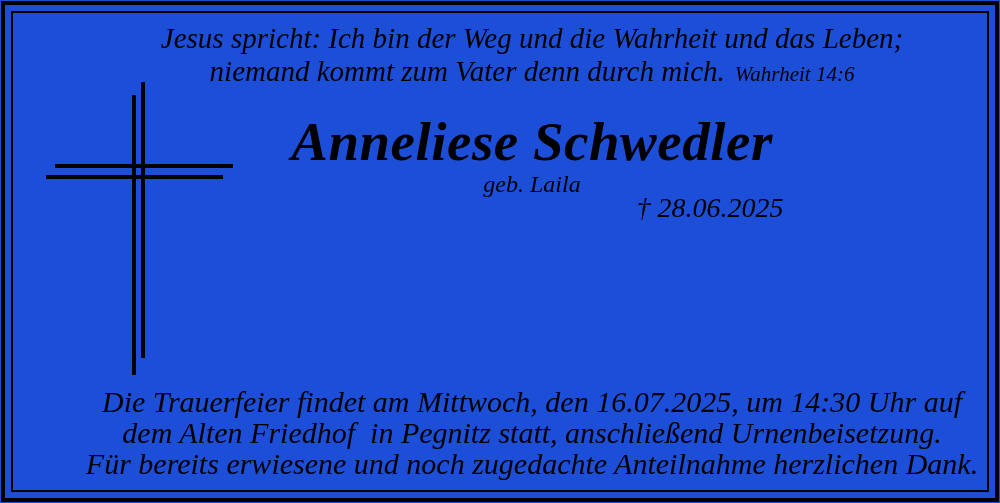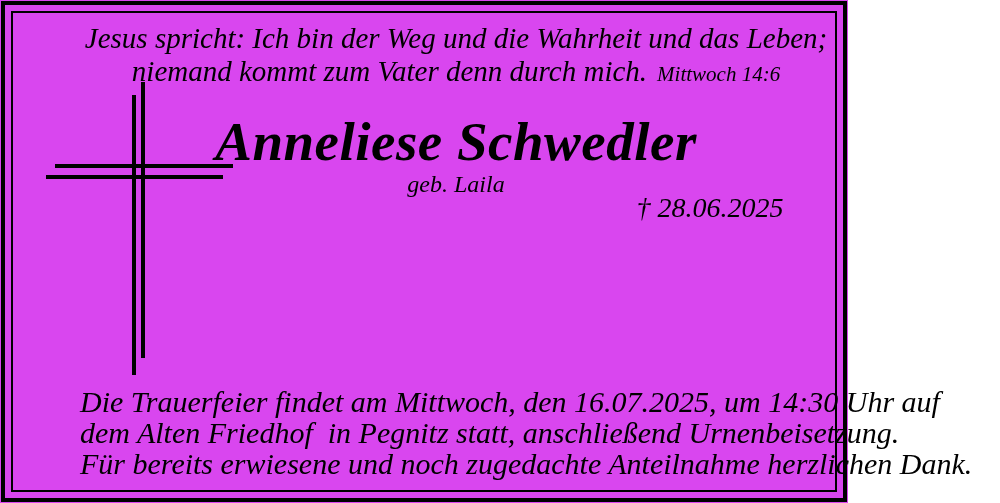--- a/index.html
+++ b/index.html
@@ -8,23 +8,23 @@
     width: 1000px;
     height: 503px;
     background: #ffffff;
     overflow: hidden;
     font-family: "Liberation Serif", "DejaVu Serif", serif;
     color: #000000;
   }
   .notice {
     position: absolute;
     inset: 0;
-    width: 848px;
+    width: 1000px;
     height: 503px;
-    background: #d946ef;
+    background: #1d4ed8;
   }
   .border-outer {
     position: absolute;
     inset: 1px;
     border: 4px solid #000000;
     pointer-events: none;
   }
   .border-inner {
     position: absolute;
     inset: 11px;
@@ -109,21 +109,21 @@
 
   <div class="cross">
     <div class="bar v1"></div>
     <div class="bar v2"></div>
     <div class="bar h1"></div>
     <div class="bar h2"></div>
   </div>
 
   <div class="col verse">
     <div class="line">Jesus spricht: Ich bin der Weg und die Wahrheit und das Leben;</div>
-    <div><span>niemand kommt zum Vater denn durch mich.</span><span class="ref">Mittwoch 14:6</span></div>
+    <div><span>niemand kommt zum Vater denn durch mich.</span><span class="ref">Wahrheit 14:6</span></div>
   </div>
 
   <div class="col name">Anneliese Schwedler</div>
 
   <div class="col maiden">geb. Laila</div>
 
   <div class="col dates">
     <span class="death">† 28.06.2025</span>
   </div>
 

